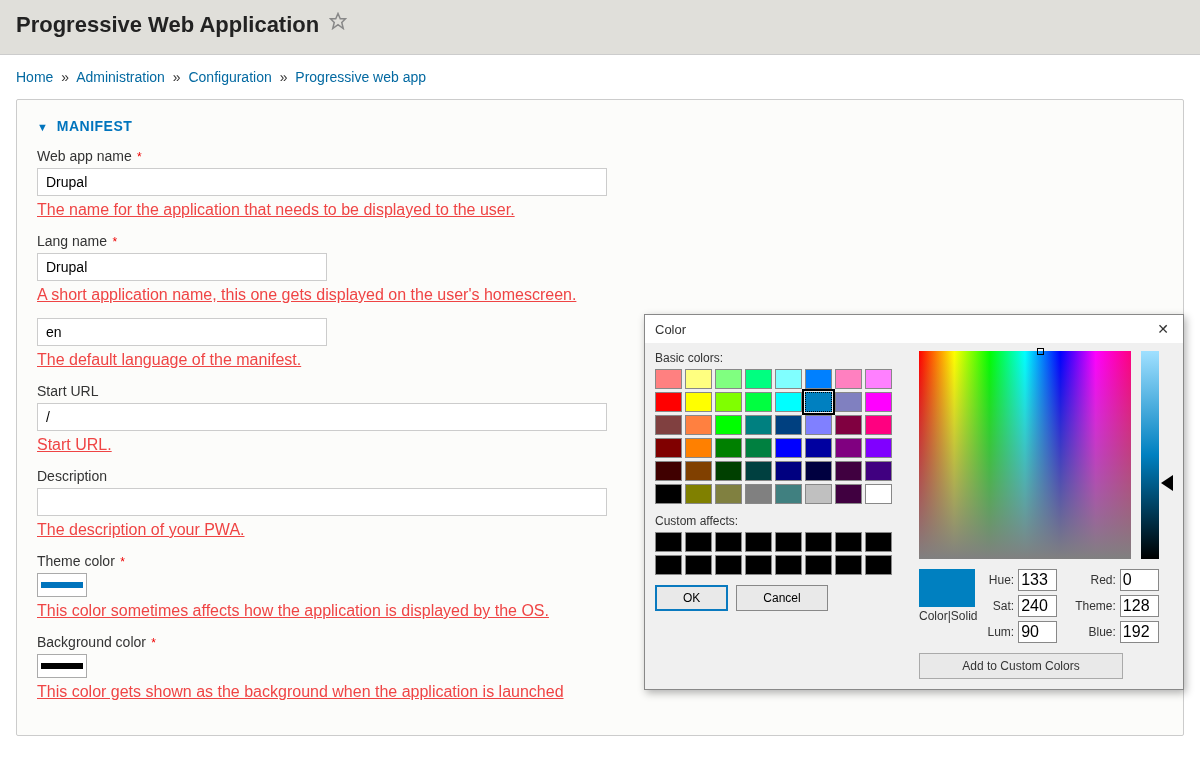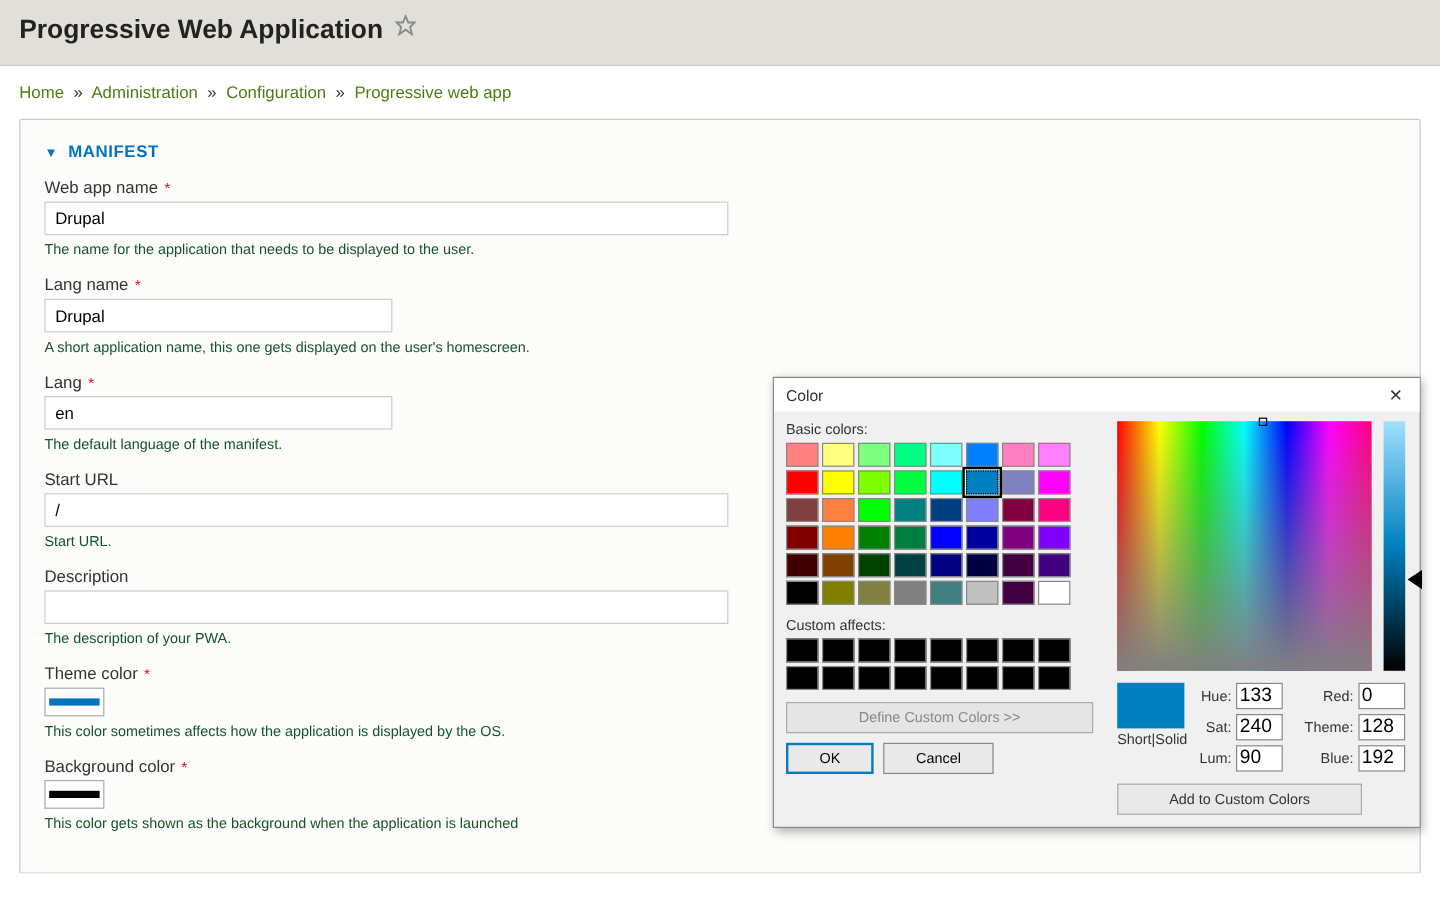--- a/index.html
+++ b/index.html
@@ -1,40 +1,40 @@
 <!DOCTYPE html>
 <html><head>
 <meta charset="utf-8">
 <style>
 * { box-sizing: border-box; margin: 0; padding: 0; }
 body { font-family: "Lucida Grande", Verdana, sans-serif; font-size: 13px; color: #333; background: #fff; }
 .header-bar { background: #e0dfda; padding: 12px 16px 16px; border-bottom: 1px solid #ccc; }
 .header-bar h1 { font-size: 22px; font-weight: bold; color: #222; display: inline-block; }
 .star-icon { display: inline-block; vertical-align: 2px; margin-left: 6px; }
 .breadcrumb { padding: 14px 16px; font-size: 14px; color: #0074bd; }
-.breadcrumb a { color: #4d7c0f; text-decoration: none; }
+.breadcrumb a { color: #0369a1; text-decoration: none; }
 .breadcrumb .sep { color: #333; margin: 0 4px; }
 .content-box { margin: 0 16px; border: 1px solid #ccc; border-radius: 2px; padding: 0 20px 20px; background: #fcfcfa; }
 .section-title { color: #0074bd; font-weight: bold; font-size: 14px; padding: 18px 0 14px; letter-spacing: 0.5px; cursor: pointer; }
 .section-title .tri { font-size: 11px; margin-right: 4px; }
 .field { margin-bottom: 14px; }
 .field-label { font-weight: normal; font-size: 14px; display: block; margin-bottom: 4px; }
 .req { color: #e00; margin-left: 2px; font-size: 12px; }
 .text-input { border: 1px solid #ccc; padding: 5px 8px; font-size: 14px; width: 570px; background: #fff; }
 .text-input.sm { width: 290px; }
-.field-desc { color: #14532d; font-size: 12px; margin-top: 5px; }
+.field-desc { color: #ef4444; font-size: 16px; margin-top: 5px; text-decoration: underline; }
 .color-swatch-btn { width: 50px; height: 24px; border: 1px solid #aaa; background: #fff; padding: 3px; display: flex; align-items: center; justify-content: center; cursor: pointer; }
 .swatch-inner { width: 42px; height: 6px; }
 .swatch-blue { background: #0074bd; }
 .swatch-black { background: #000; }
 
 .color-dialog { position: absolute; left: 644px; top: 314px; width: 540px; background: #f0f0f0; border: 1px solid #888; box-shadow: 2px 3px 8px rgba(0,0,0,0.3); font-family: "Segoe UI", Tahoma, sans-serif; font-size: 12px; }
 .cd-title { background: #fff; padding: 6px 10px; display: flex; justify-content: space-between; align-items: center; font-size: 13px; }
 .cd-close { cursor: pointer; font-size: 14px; padding: 0 4px; }
-.cd-body { display: flex; padding: 8px 10px 10px; gap: 20px; }
+.cd-body { display: flex; padding: 8px 10px 10px; gap: 8px; }
 .cd-left { width: 256px; }
 .cd-label { font-size: 12px; margin-bottom: 4px; }
 .basic-grid, .custom-grid { display: grid; grid-template-columns: repeat(8, 27px); gap: 3px; margin-bottom: 10px; }
 .color-cell { width: 27px; height: 20px; border: 1px solid #888; cursor: pointer; }
 .color-cell.selected { outline: 2px solid #000; outline-offset: 1px; border: 1px dotted #000; }
 .define-btn { width: 100%; padding: 5px; text-align: center; border: 1px solid #aaa; background: #e5e5e5; color: #888; margin-bottom: 8px; }
 .bottom-btns { display: flex; gap: 8px; }
 .dlg-btn { padding: 4px 26px; border: 1px solid #888; background: #e9e9e9; cursor: pointer; font-size: 12px; }
 .dlg-btn.primary { border: 2px solid #0a7abf; }
 .cd-right { flex: 1; }
@@ -86,21 +86,20 @@
     <div class="field-desc">The name for the application that needs to be displayed to the user.</div>
   </div>
 
   <div class="field">
     <label class="field-label"><span>Lang name</span><span class="req"> *</span></label>
     <input class="text-input sm" value="Drupal" style="">
     <div class="field-desc">A short application name, this one gets displayed on the user's homescreen.</div>
   </div>
 
   <div class="field">
-    <label class="field-label"><span>Lang</span><span class="req"> *</span></label>
     <input class="text-input sm" value="en" style="">
     <div class="field-desc">The default language of the manifest.</div>
   </div>
 
   <div class="field">
     <label class="field-label">Start URL</label>
     <input class="text-input" value="/" style="">
     <div class="field-desc">Start URL.</div>
   </div>
 
@@ -197,39 +196,38 @@
           <div class="color-cell" style="background: rgb(0, 0, 0);"></div>
           <div class="color-cell" style="background: rgb(0, 0, 0);"></div>
           <div class="color-cell" style="background: rgb(0, 0, 0);"></div>
           <div class="color-cell" style="background: rgb(0, 0, 0);"></div>
           <div class="color-cell" style="background: rgb(0, 0, 0);"></div>
           <div class="color-cell" style="background: rgb(0, 0, 0);"></div>
           <div class="color-cell" style="background: rgb(0, 0, 0);"></div>
           <div class="color-cell" style="background: rgb(0, 0, 0);"></div>
           <div class="color-cell" style="background: rgb(0, 0, 0);"></div>
         </div>
-      <div class="define-btn">Define Custom Colors &gt;&gt;</div>
       <div class="bottom-btns">
         <button class="dlg-btn primary">OK</button>
         <button class="dlg-btn">Cancel</button>
       </div>
     </div>
     <div class="cd-right">
       <div class="gradient-row">
         <div class="gradient-box">
           <div class="grad-marker"></div>
         </div>
         <div class="lum-bar">
           <div class="lum-arrow"></div>
         </div>
       </div>
       <div class="below-grad">
         <div class="solid-preview">
           <div class="solid-box"></div>
-          <div>Short|Solid</div>
+          <div>Color|Solid</div>
         </div>
         <div class="hsv-cols">
           <div class="hsv-col">
             <div>
                 <label>Hue:</label>
                 <input value="133" style="">
               </div>
             <div>
                 <label>Sat:</label>
                 <input value="240" style="">

